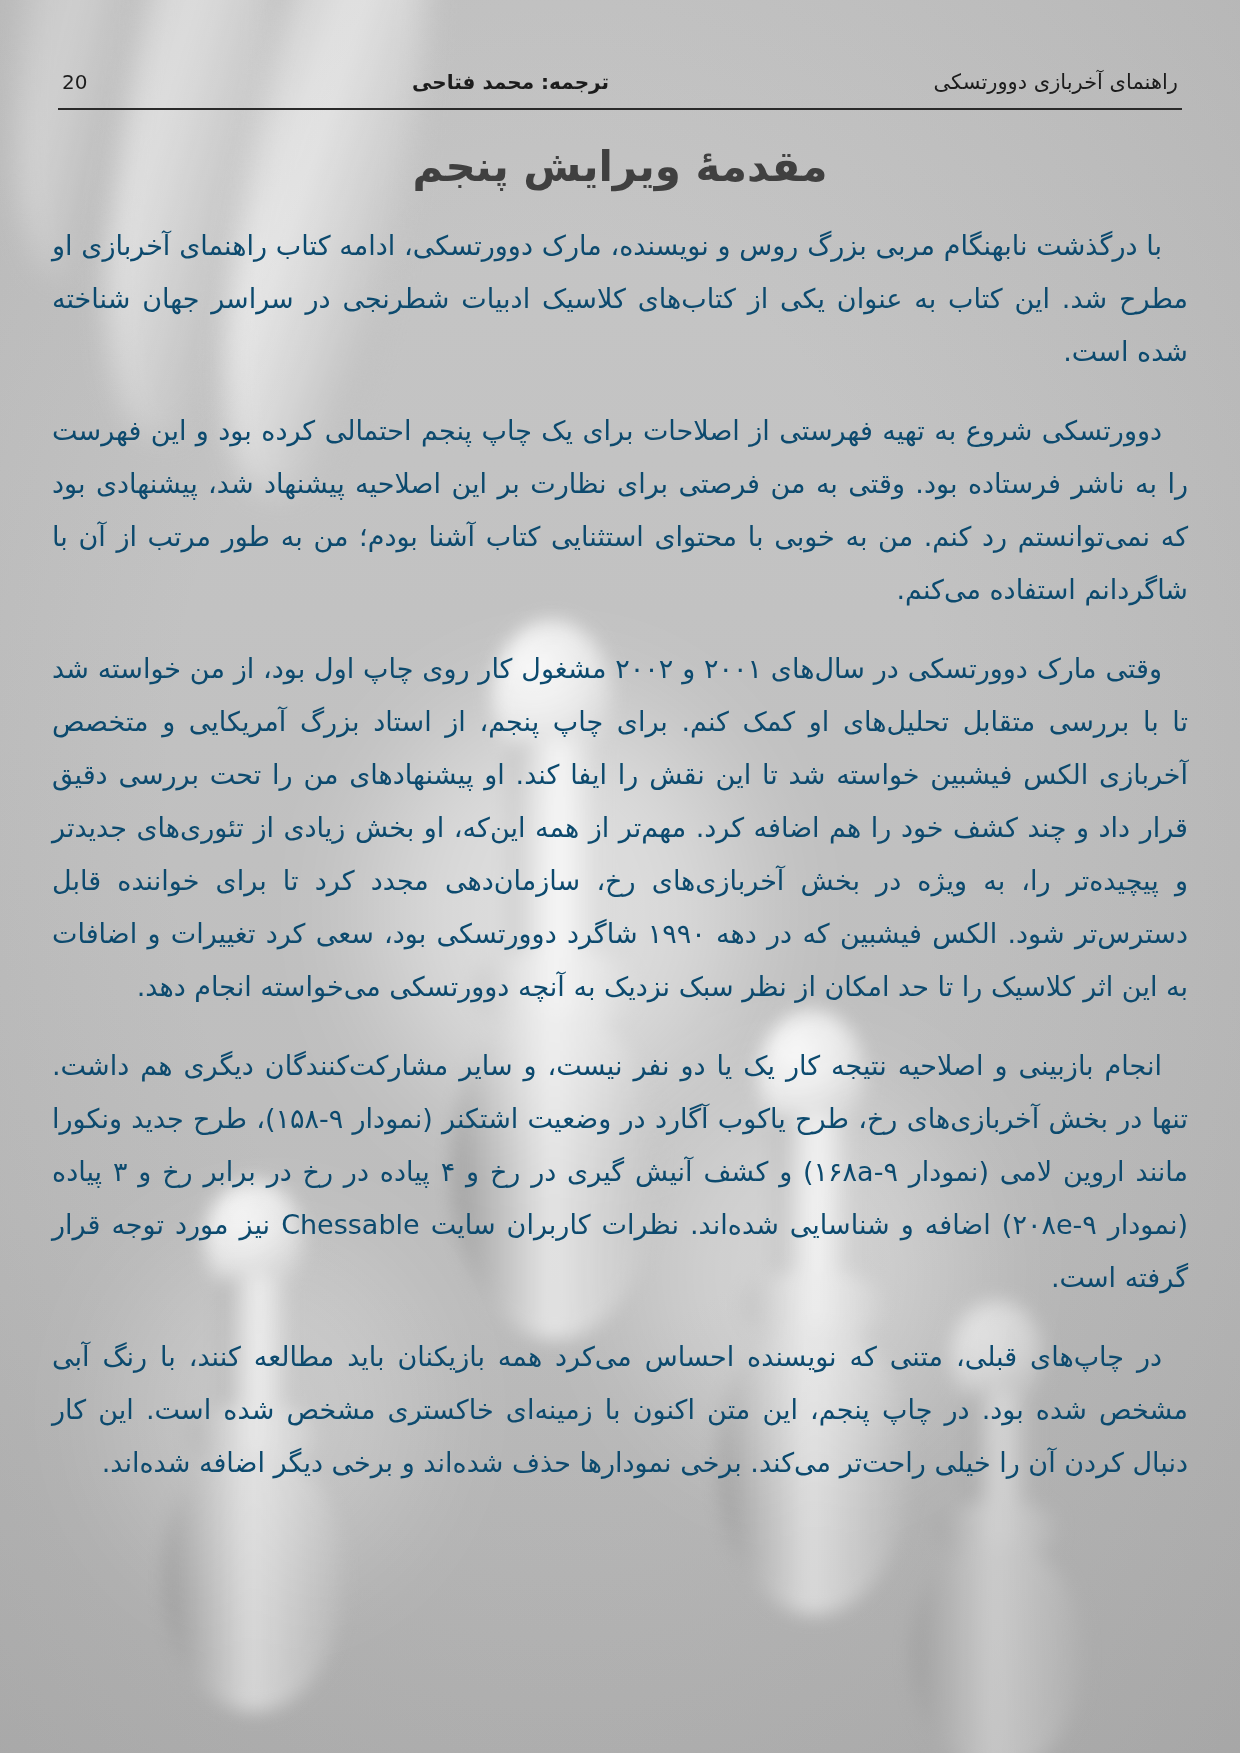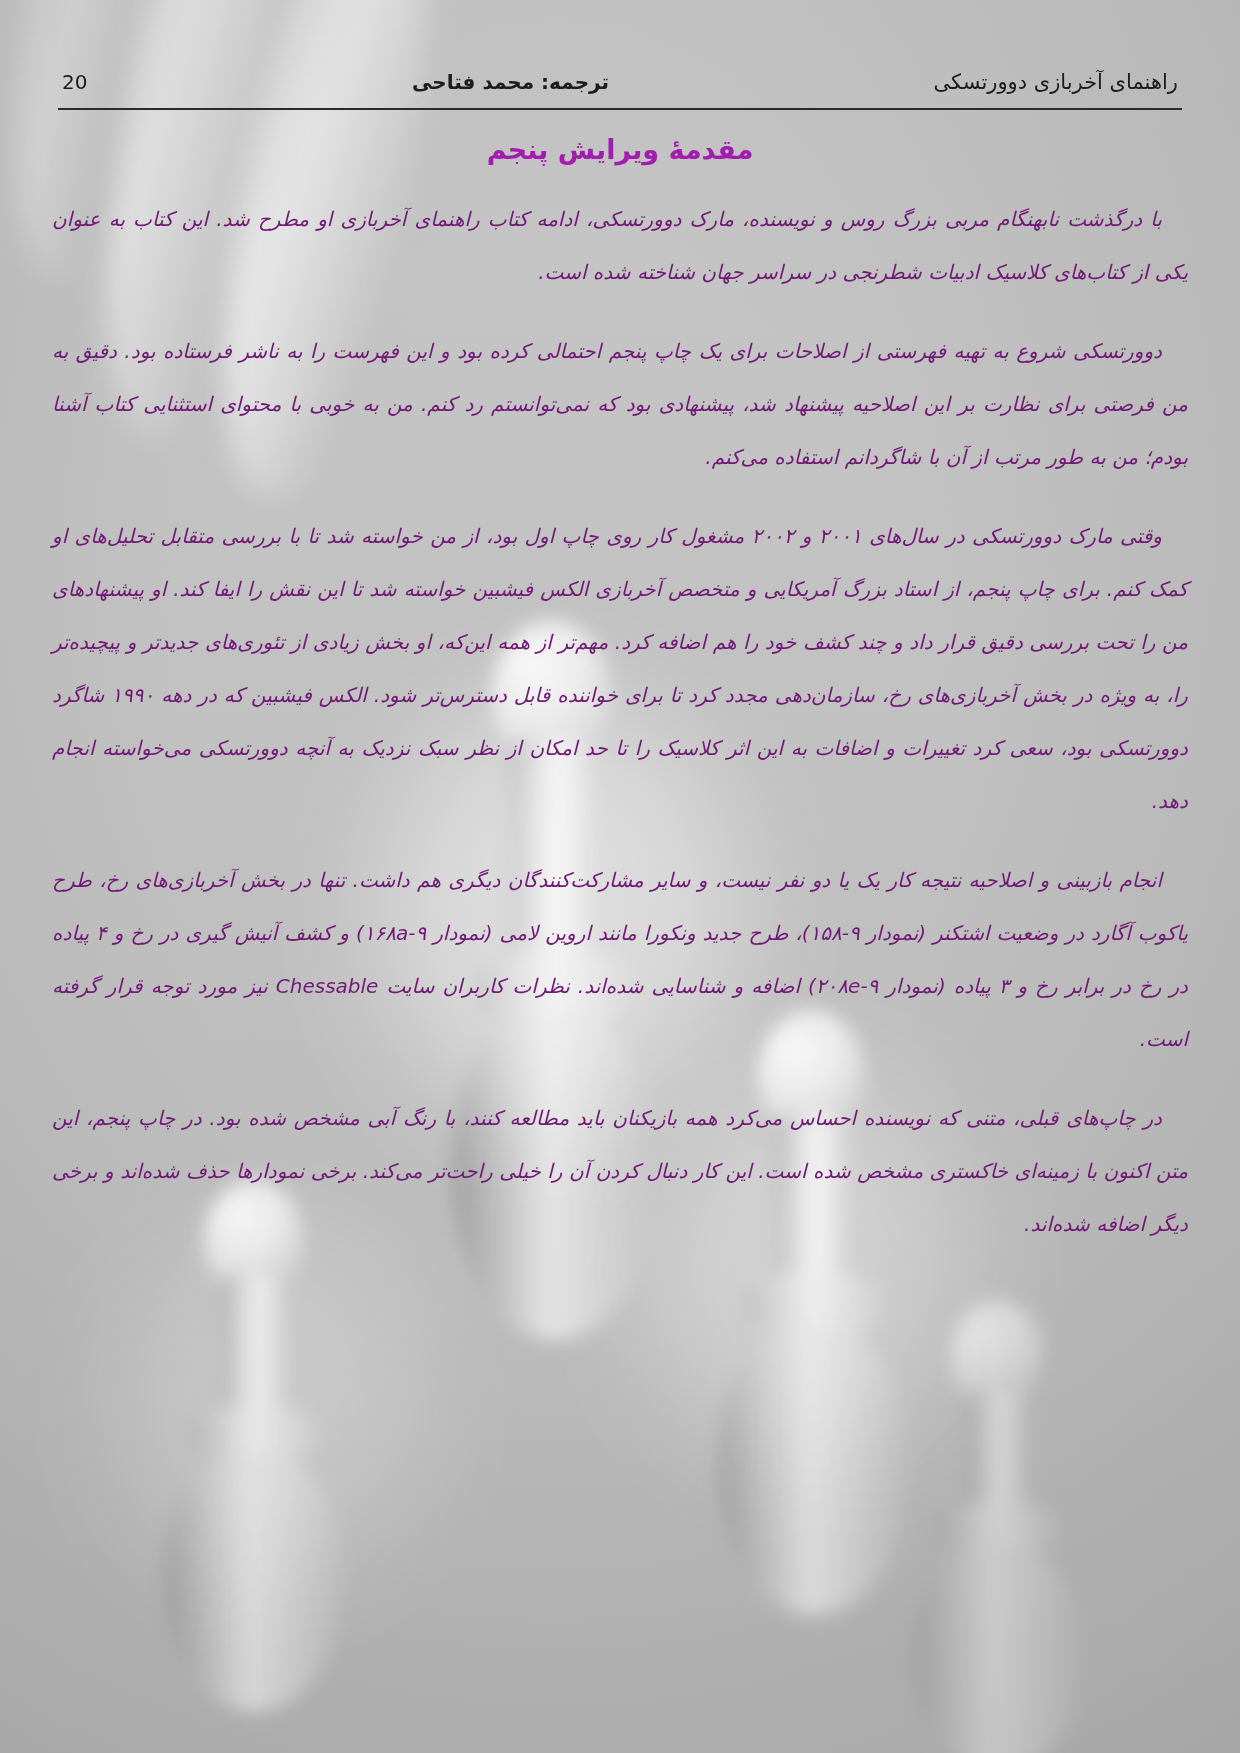--- a/index.html
+++ b/index.html
@@ -146,37 +146,36 @@
   }
 
   .doc {
     position: absolute;
     top: 130px;
     left: 52px;
     right: 52px;
   }
 
   h1.chapter-title {
-    margin: 4px 0 28px 0;
+    margin: 12px 0 28px 0;
     text-align: center;
-    font-size: 27px;
+    font-size: 42px;
     font-weight: bold;
-    color: #a21caf;
+    color: #404040;
     letter-spacing: 0;
   }
 
   p.para {
     margin: 0 0 26px 0;
-    font-size: 20px;
+    font-size: 27px;
     line-height: 53px;
-    color: #701a75;
+    color: #0c4a6e;
     text-align: justify;
     text-justify: inter-word;
     text-indent: 26px;
-    font-style: italic;
   }
   p.para:last-of-type { margin-bottom: 0; }
 </style>
 </head>
 <body>
 
 <div id="page">
 
   <div class="bg">
     <div class="bg-base"></div>
@@ -221,20 +220,20 @@
       <span class="rh-title">راهنمای آخربازی دوورتسکی</span>
       <span class="rh-trans">ترجمه: محمد فتاحی</span>
       <span class="rh-page">20</span>
     </div>
     <div class="head-rule"></div>
 
     <div class="doc">
       <h1 class="chapter-title">مقدمهٔ ویرایش پنجم</h1>
 
       <p class="para">با درگذشت نابهنگام مربی بزرگ روس و نویسنده، مارک دوورتسکی، ادامه کتاب راهنمای آخربازی او مطرح شد. این کتاب به عنوان یکی از کتاب‌های کلاسیک ادبیات شطرنجی در سراسر جهان شناخته شده است.</p>
-      <p class="para">دوورتسکی شروع به تهیه فهرستی از اصلاحات برای یک چاپ پنجم احتمالی کرده بود و این فهرست را به ناشر فرستاده بود. دقیق به من فرصتی برای نظارت بر این اصلاحیه پیشنهاد شد، پیشنهادی بود که نمی‌توانستم رد کنم. من به خوبی با محتوای استثنایی کتاب آشنا بودم؛ من به طور مرتب از آن با شاگردانم استفاده می‌کنم.</p>
+      <p class="para">دوورتسکی شروع به تهیه فهرستی از اصلاحات برای یک چاپ پنجم احتمالی کرده بود و این فهرست را به ناشر فرستاده بود. وقتی به من فرصتی برای نظارت بر این اصلاحیه پیشنهاد شد، پیشنهادی بود که نمی‌توانستم رد کنم. من به خوبی با محتوای استثنایی کتاب آشنا بودم؛ من به طور مرتب از آن با شاگردانم استفاده می‌کنم.</p>
       <p class="para">وقتی مارک دوورتسکی در سال‌های ۲۰۰۱ و ۲۰۰۲ مشغول کار روی چاپ اول بود، از من خواسته شد تا با بررسی متقابل تحلیل‌های او کمک کنم. برای چاپ پنجم، از استاد بزرگ آمریکایی و متخصص آخربازی الکس فیشبین خواسته شد تا این نقش را ایفا کند. او پیشنهادهای من را تحت بررسی دقیق قرار داد و چند کشف خود را هم اضافه کرد. مهم‌تر از همه این‌که، او بخش زیادی از تئوری‌های جدیدتر و پیچیده‌تر را، به ویژه در بخش آخربازی‌های رخ، سازمان‌دهی مجدد کرد تا برای خواننده قابل دسترس‌تر شود. الکس فیشبین که در دهه ۱۹۹۰ شاگرد دوورتسکی بود، سعی کرد تغییرات و اضافات به این اثر کلاسیک را تا حد امکان از نظر سبک نزدیک به آنچه دوورتسکی می‌خواسته انجام دهد.</p>
       <p class="para">انجام بازبینی و اصلاحیه نتیجه کار یک یا دو نفر نیست، و سایر مشارکت‌کنندگان دیگری هم داشت. تنها در بخش آخربازی‌های رخ، طرح یاکوب آگارد در وضعیت اشتکنر (نمودار ۹-۱۵۸)، طرح جدید ونکورا مانند اروین لامی (نمودار ۹-۱۶۸a) و کشف آنیش گیری در رخ و ۴ پیاده در رخ در برابر رخ و ۳ پیاده (نمودار ۹-۲۰۸e) اضافه و شناسایی شده‌اند. نظرات کاربران سایت Chessable نیز مورد توجه قرار گرفته است.</p>
       <p class="para">در چاپ‌های قبلی، متنی که نویسنده احساس می‌کرد همه بازیکنان باید مطالعه کنند، با رنگ آبی مشخص شده بود. در چاپ پنجم، این متن اکنون با زمینه‌ای خاکستری مشخص شده است. این کار دنبال کردن آن را خیلی راحت‌تر می‌کند. برخی نمودارها حذف شده‌اند و برخی دیگر اضافه شده‌اند.</p>
     </div>
 
   </div>
 </div>
 
 </body></html>

